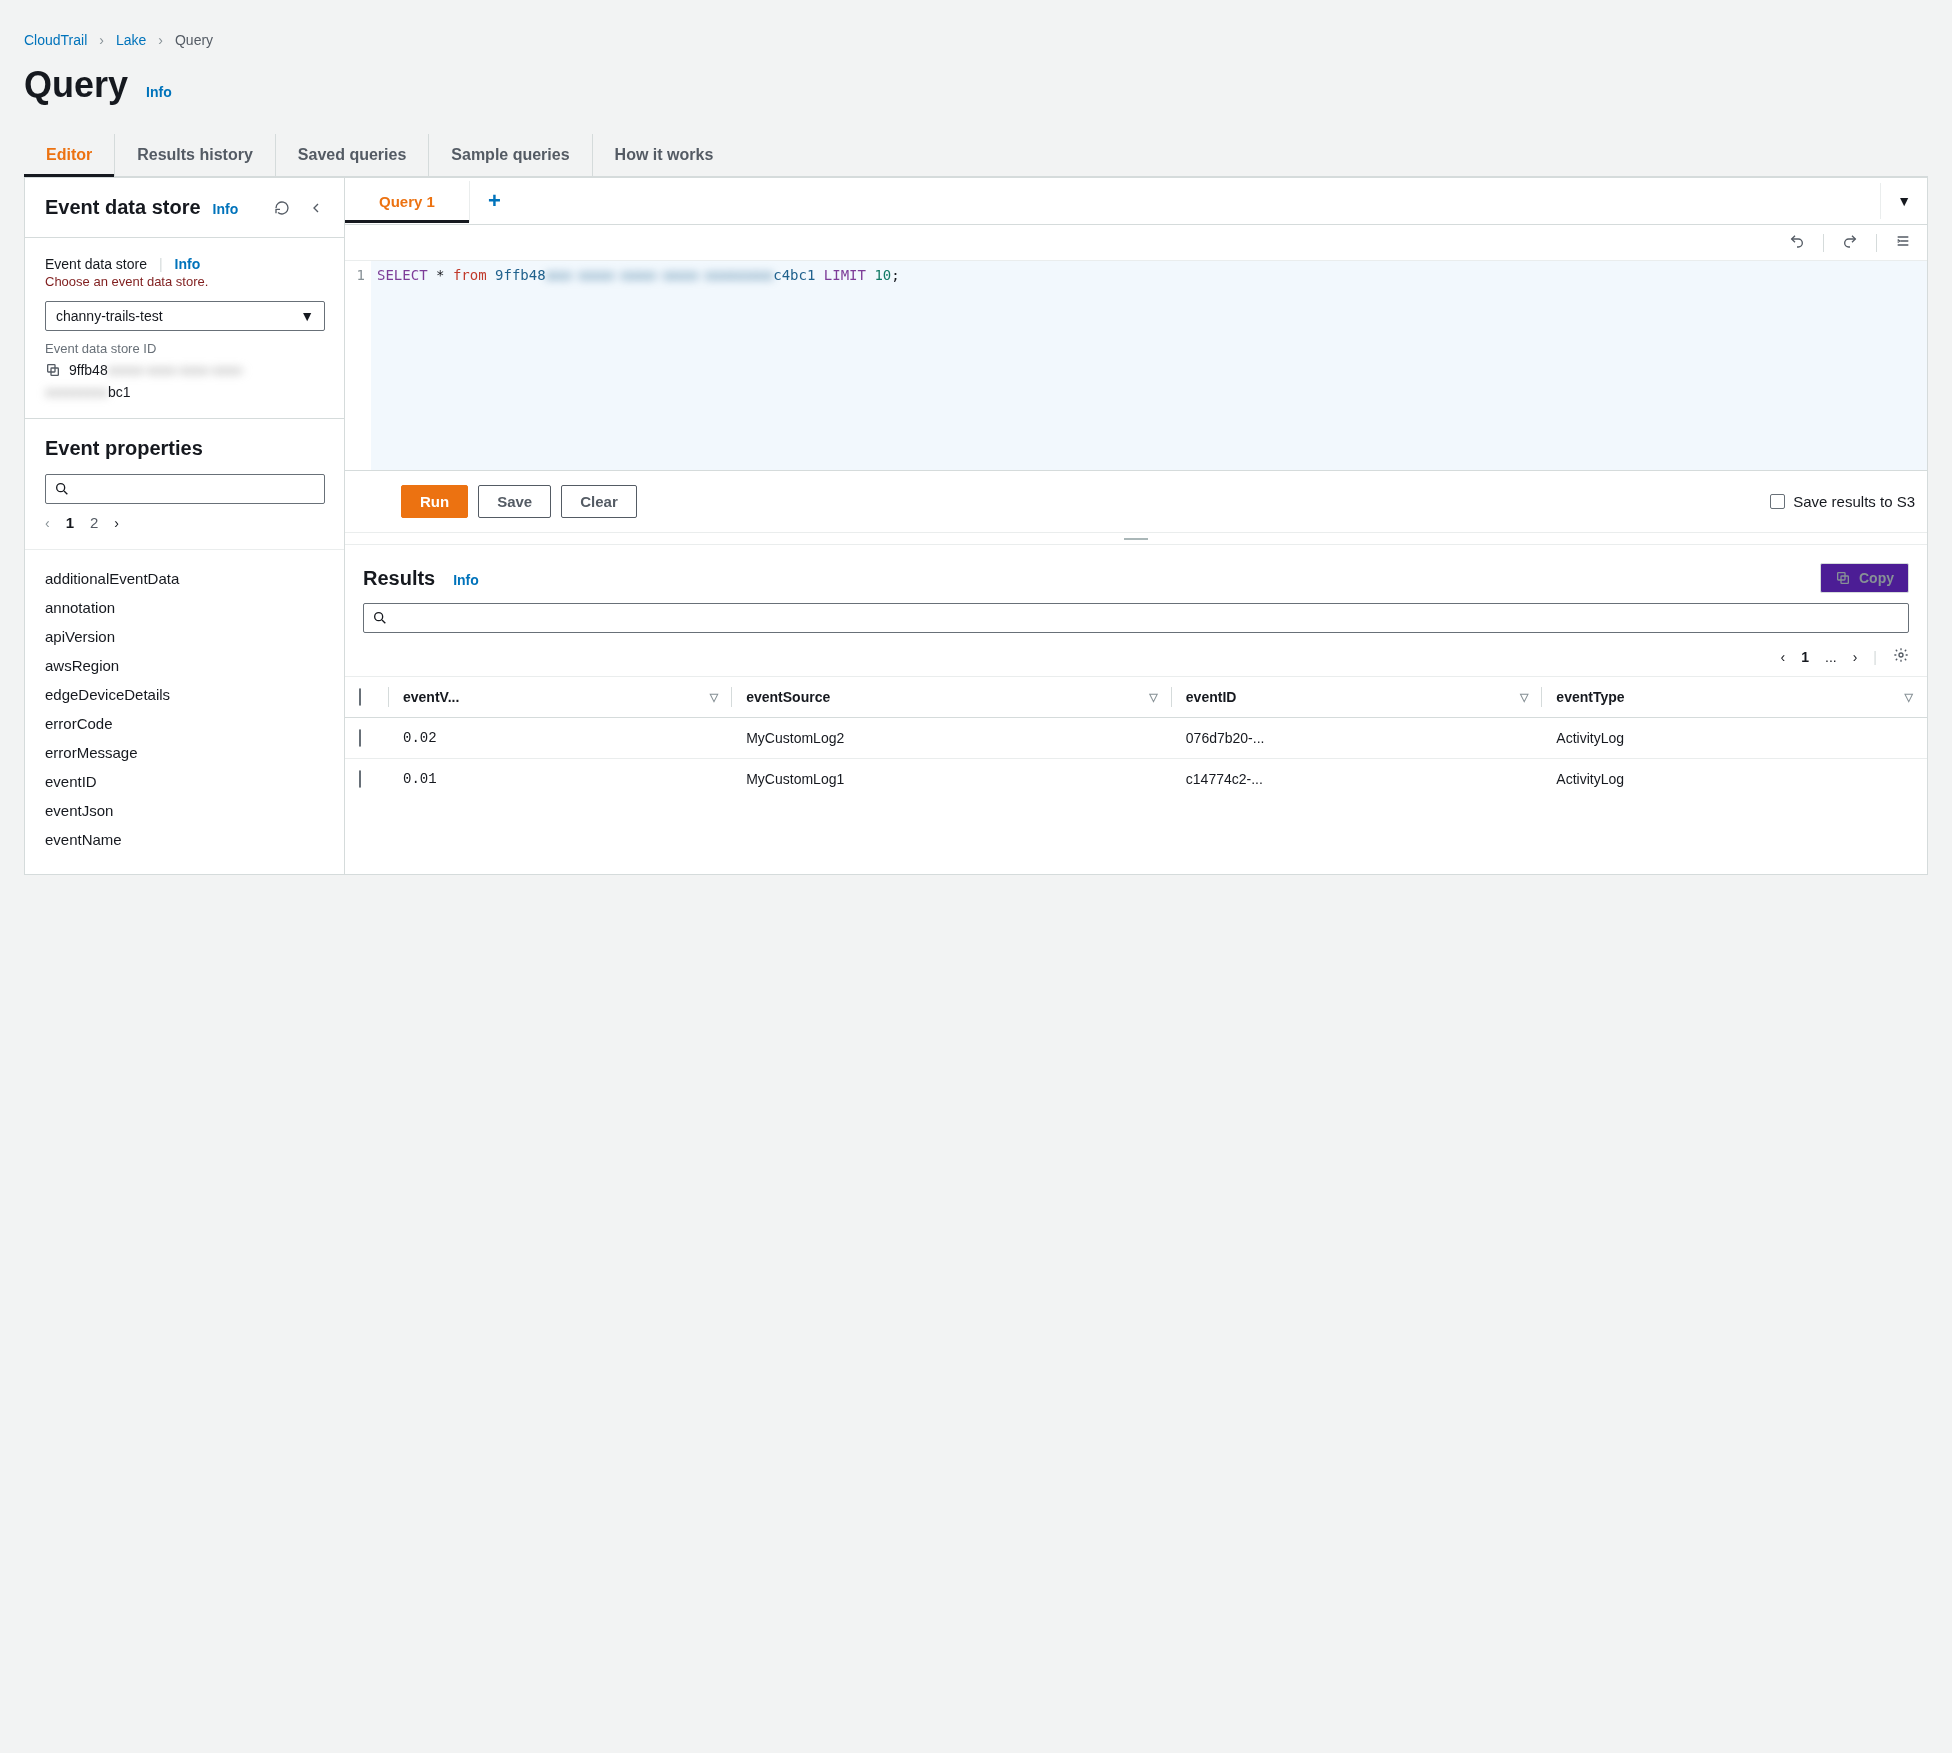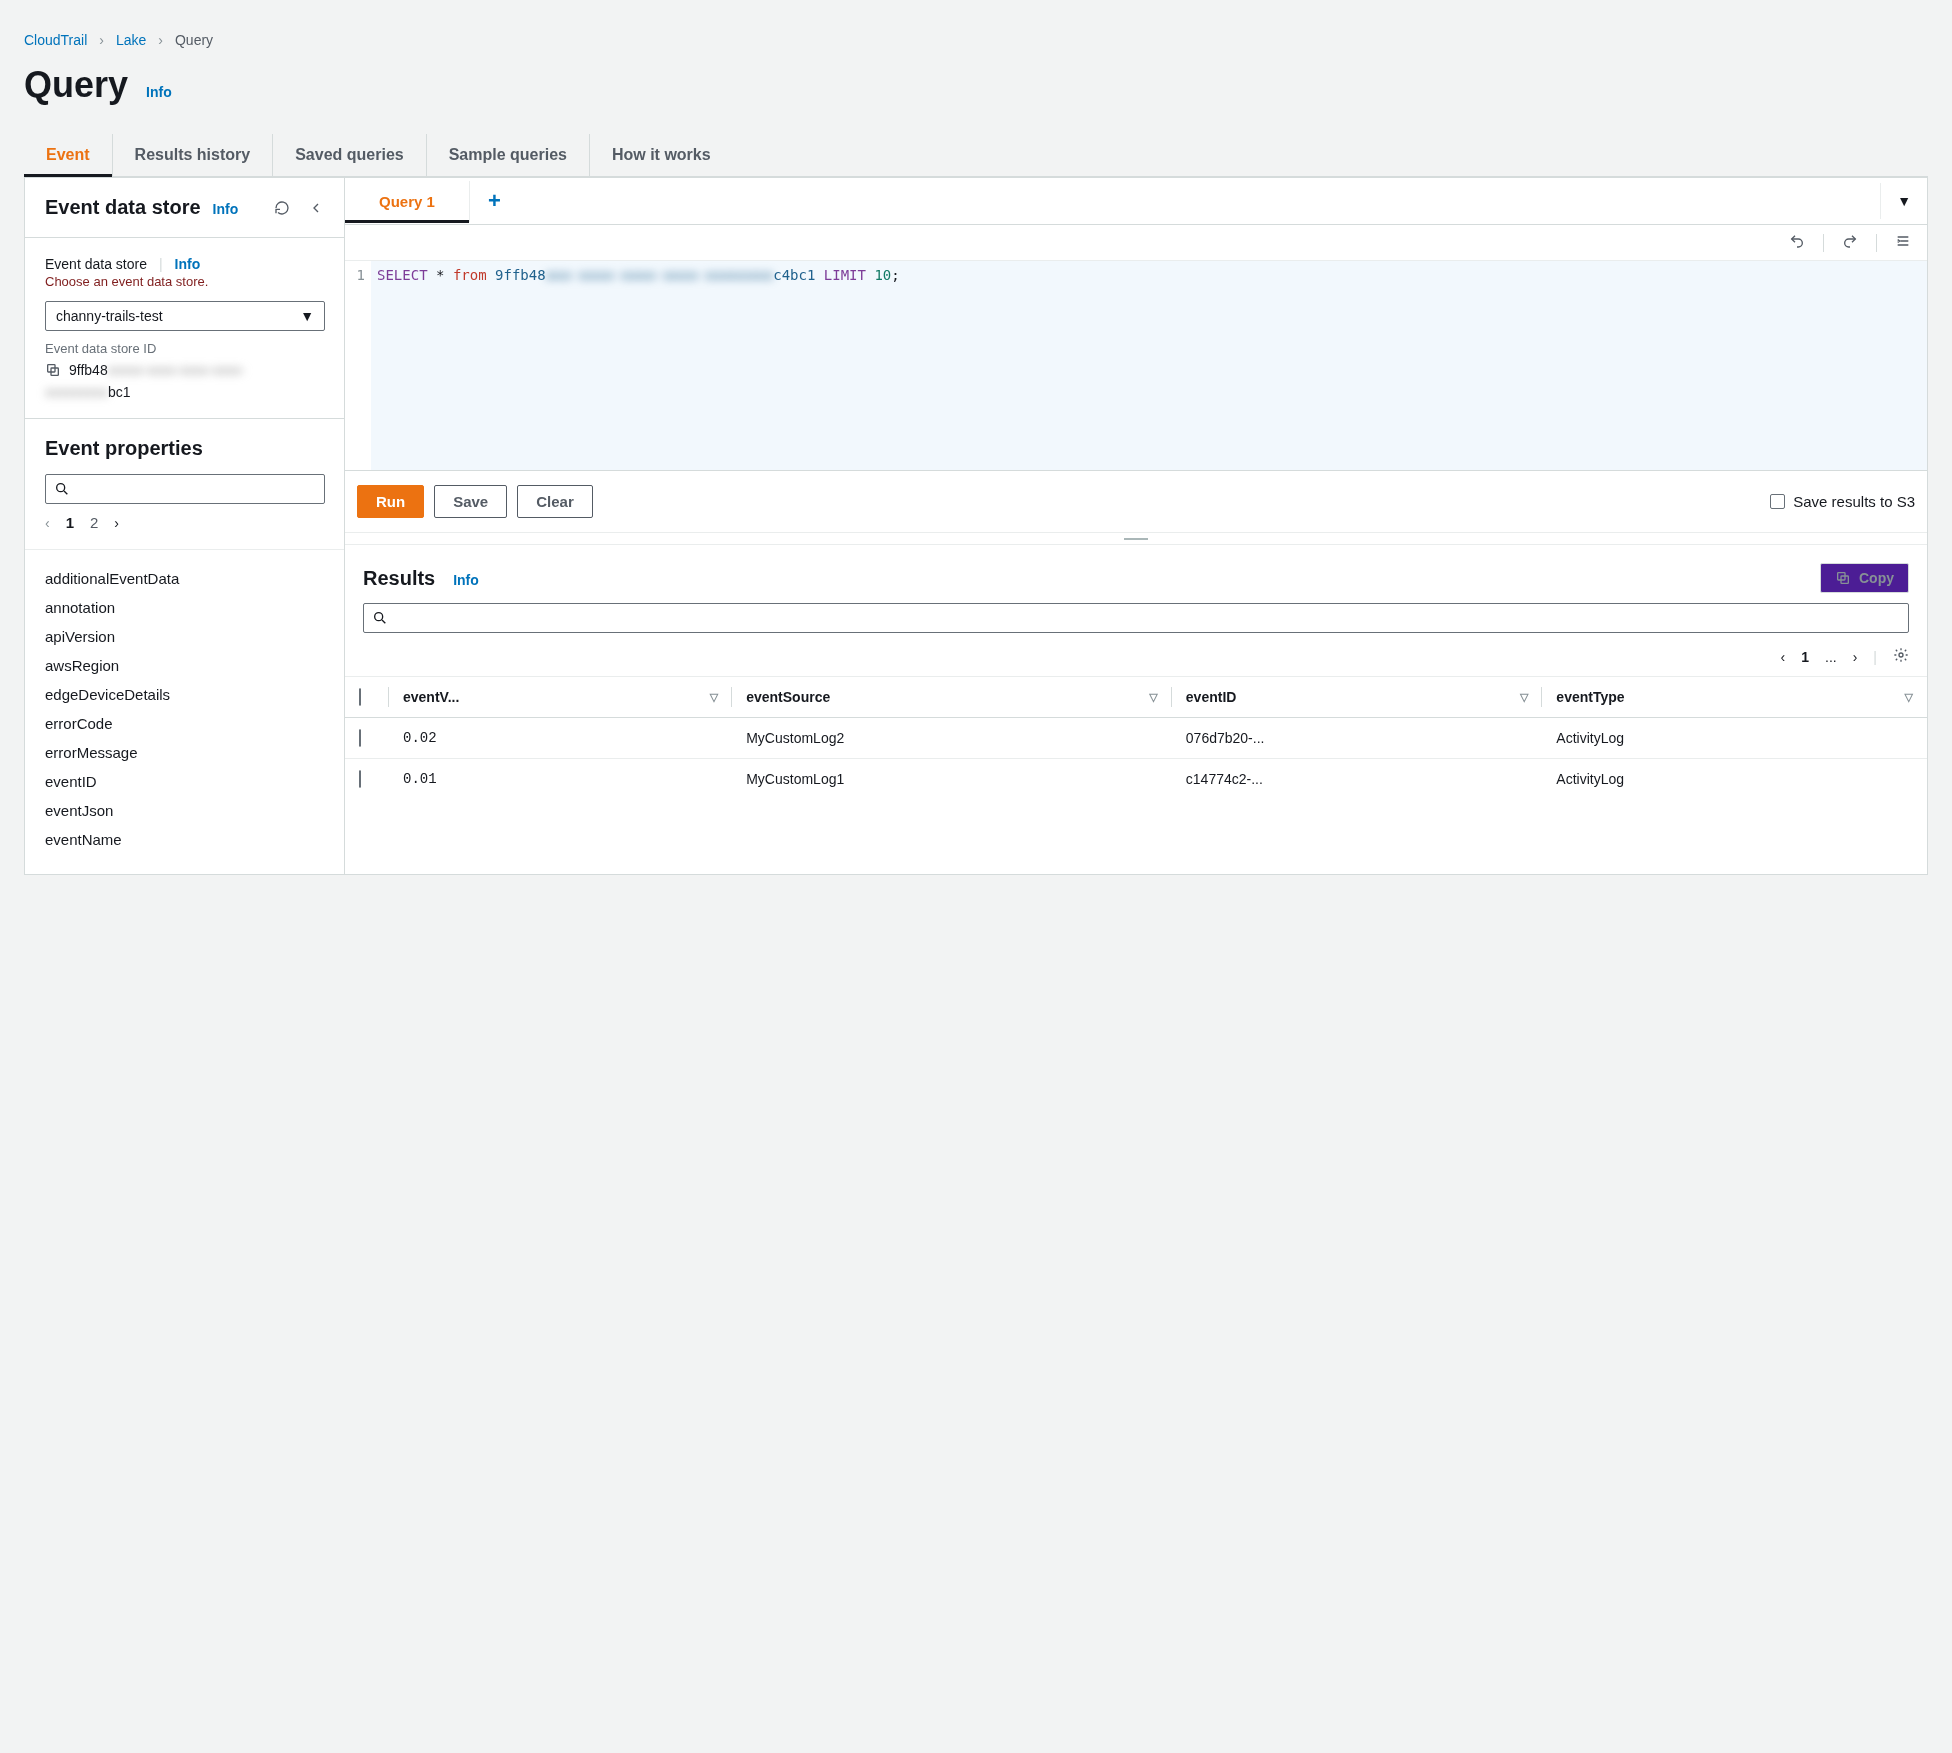--- a/index.html
+++ b/index.html
@@ -101,21 +101,21 @@
   }
   .gutter { width:26px; text-align:right; padding:6px 6px 0 0; color:#879196; background:#fff; }
   .codeline { flex:1; padding:6px 8px 0 6px; background:#f2f8fd; white-space:pre; }
   .kw-purple { color:#7d3c98; }
   .kw-red { color:#c0392b; }
   .kw-blue { color:#1f618d; }
   .kw-num { color:#117a65; }
 
   .action-row { display:flex; align-items:center; padding:14px 12px; gap:10px; border-bottom:1px solid #eaeded;}
   .btn { border-radius:2px; padding:7px 18px; font-size:15px; font-weight:700; cursor:pointer; }
-  .btn-primary { background:#ec7211; color:#fff; border:1px solid #ec7211; }
+  .btn-primary { background:#ec7211; color:#fff; border:1px solid #ec7211;margin-left:44px; }
   .btn-secondary { background:#fff; color:#545b64; border:1px solid #545b64; }
   .action-spacer { flex:1; }
   .checkbox-row { display:flex; align-items:center; gap:8px; font-size:15px; }
   .chk { width:15px; height:15px; border:1px solid #687078; border-radius:2px; cursor:pointer; background:#fff; }
 
   .drag-handle { height:12px; display:flex; align-items:center; justify-content:center; border-bottom:1px solid #eaeded; cursor:row-resize; }
   .drag-handle .lines { width:24px; height:2px; border-top:1px solid #aab7b8; border-bottom:1px solid #aab7b8; }
 
   .result-tabs { display:flex; border-bottom:1px solid #d5dbdb; }
   .rtab { padding:14px 22px; font-size:15px; font-weight:700; color:#545b64; cursor:pointer; position:relative; border-right:1px solid #eaeded;}
@@ -154,21 +154,21 @@
     <span class="sep">›</span>
     <span class="current">Query</span>
   </div>
 
   <div class="title-row">
     <h1>Query</h1>
     <span class="info-link">Info</span>
   </div>
 
   <div class="top-tabs">
-    <div class="top-tab active">Event</div>
+    <div class="top-tab active">Editor</div>
     <div class="top-tab">Results history</div>
     <div class="top-tab">Saved queries</div>
     <div class="top-tab">Sample queries</div>
     <div class="top-tab">How it works</div>
   </div>
 
   <div class="main">
 
     <div class="leftcol">
       <div class="panel">

